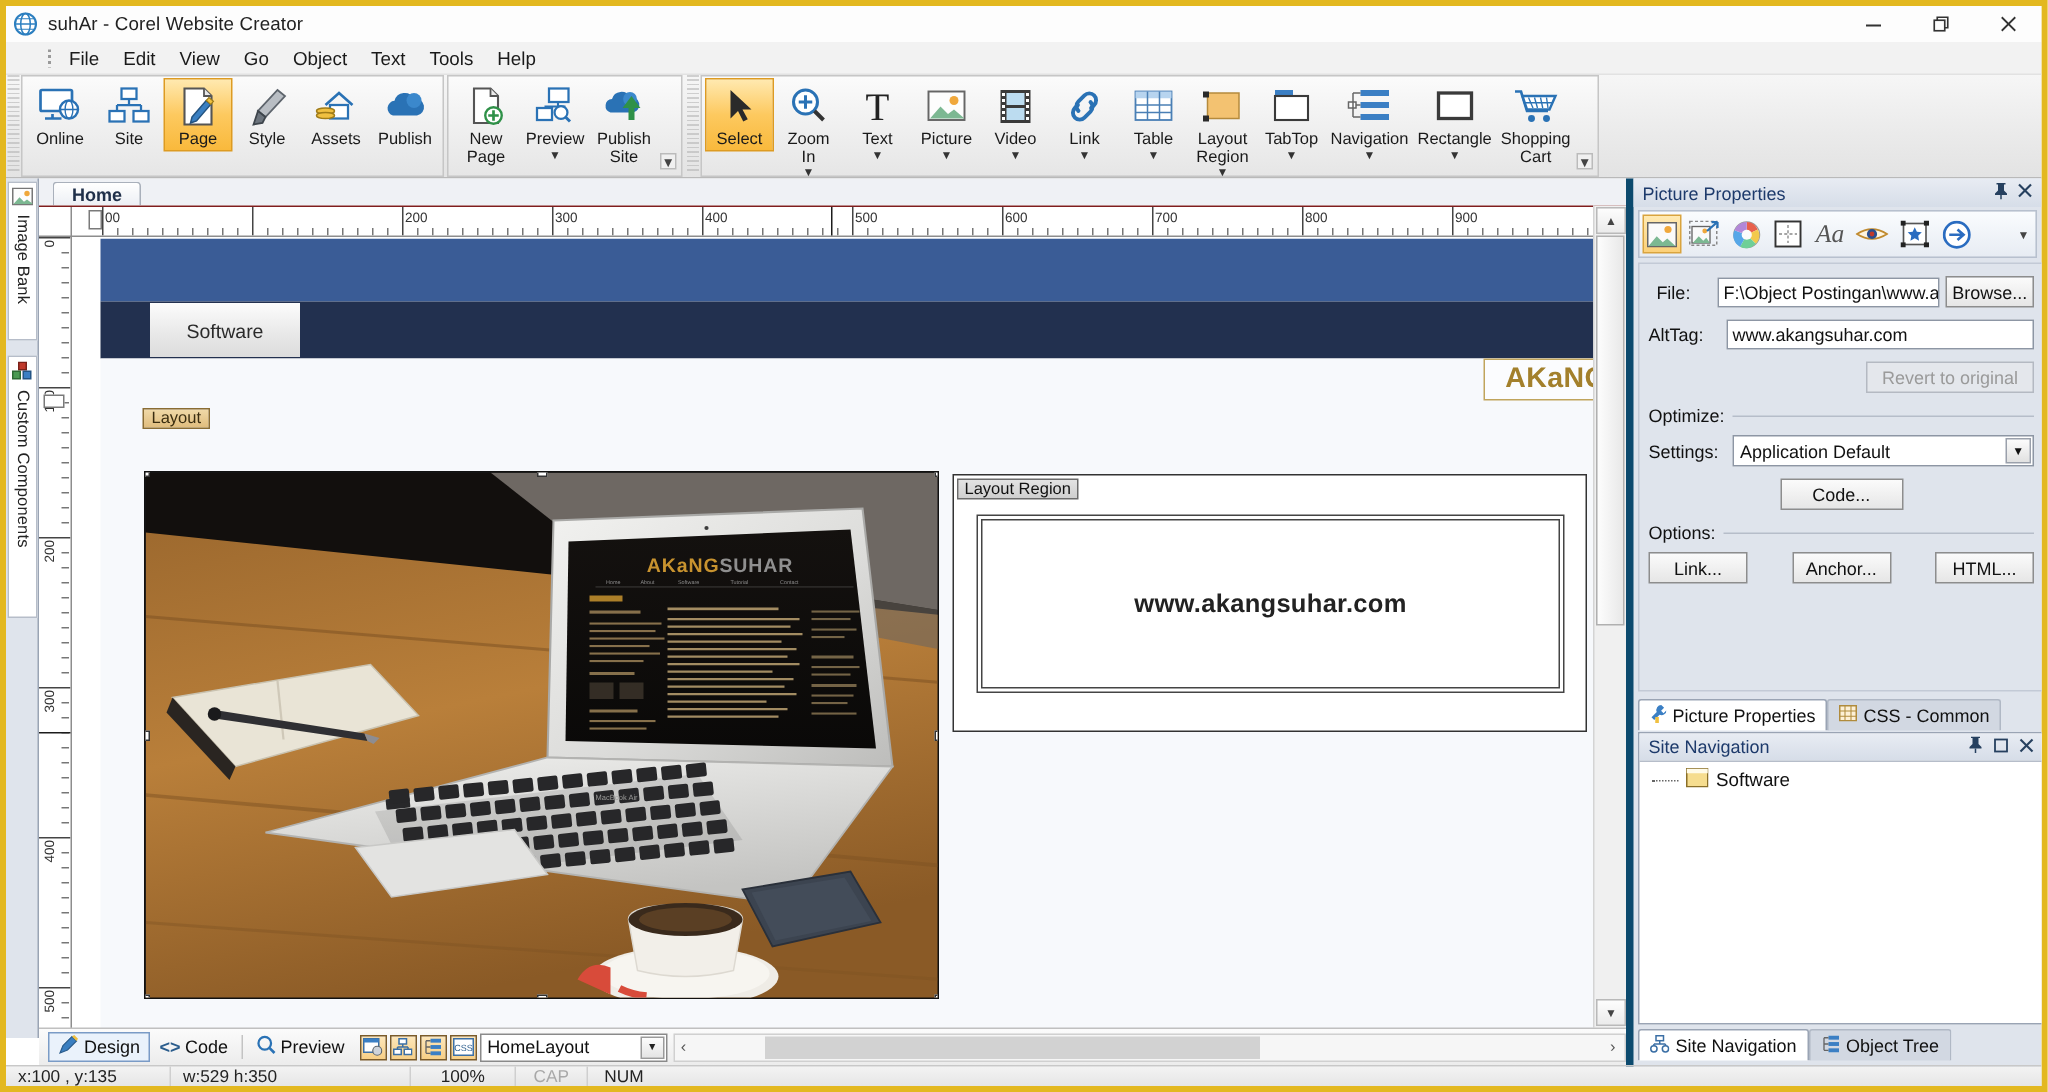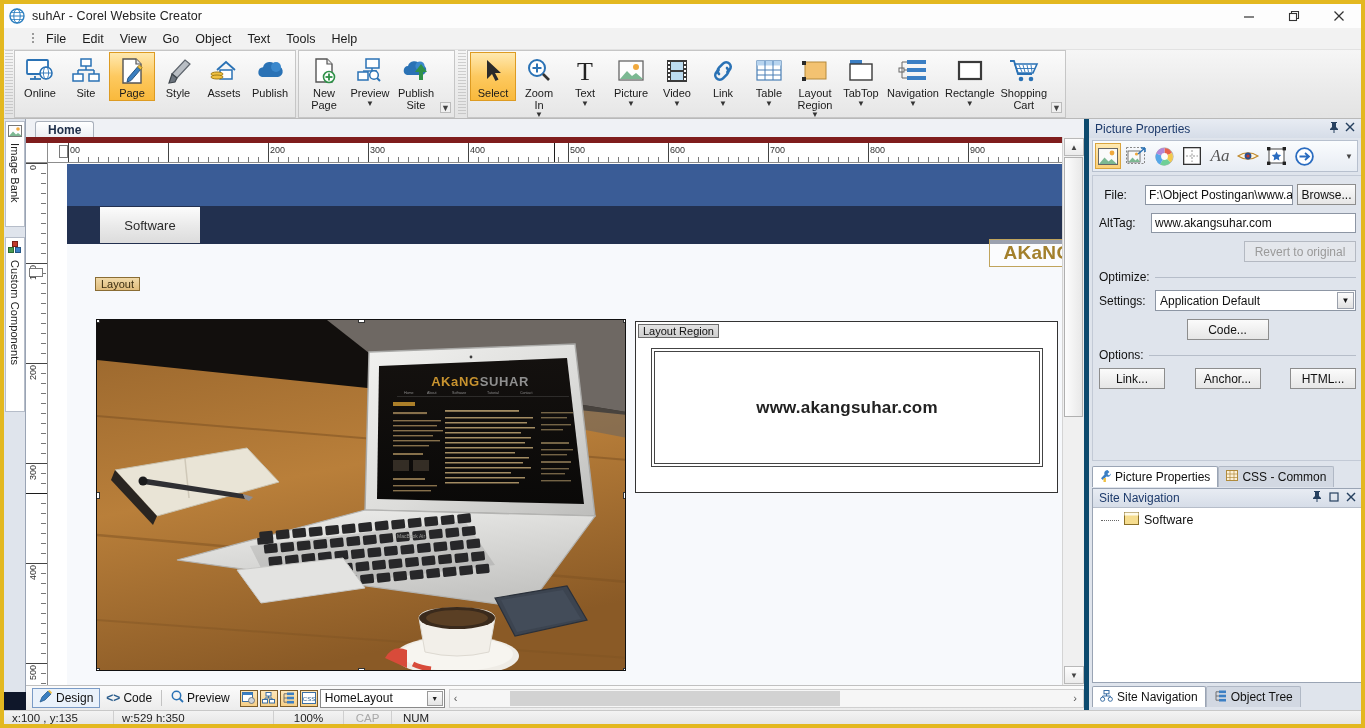--- a/index.html
+++ b/index.html
@@ -8,21 +8,21 @@
     width:1365px; height:728px;
     font-family:"Liberation Sans", sans-serif;
     font-size:12px;
     background:#e3b820;
     overflow:hidden;
     -webkit-font-smoothing:none;
   }
   #app {
     position:absolute; left:0; top:0; width:1365px; height:728px;
     border:4px solid #e3b820;
-    background:#0f172a;
+    background:#ffffff;
     overflow:hidden;
   }
 
   
   .titlebar{
     position:absolute; left:0; top:0; width:1357px; height:24px;
     background:#fdfdfd;
     display:flex; align-items:center;
   }
   .tb-icon{
@@ -112,21 +112,21 @@
     background:linear-gradient(to bottom,#ffffff,#eceff4);
     border:1px solid #a9b0bb;border-bottom:none;
     border-radius:3px 3px 0 0;
     font-size:12px;font-weight:bold;color:#20304a;
   }
 
   
   .canvasarea{
     position:absolute;left:22px;top:133px;width:1058px;height:548px;
     background:#ffffff;
-    border-top:6px solid #7f1d1d;
+    border-top:1px solid #7f1d1d;
     text-align:right;
   }
   .hruler{
     position:absolute;left:22px;top:0;width:1036px;height:20px;
     background:#ffffff;border-bottom:1px solid #8d8d8d;
     overflow:hidden;
   }
   .vruler{
     position:absolute;left:0;top:20px;width:22px;height:528px;
     background:#ffffff;border-right:1px solid #8d8d8d;

